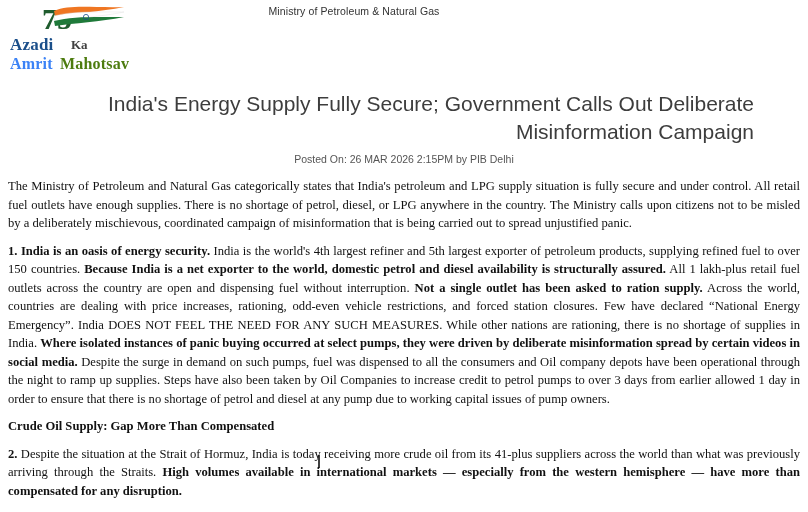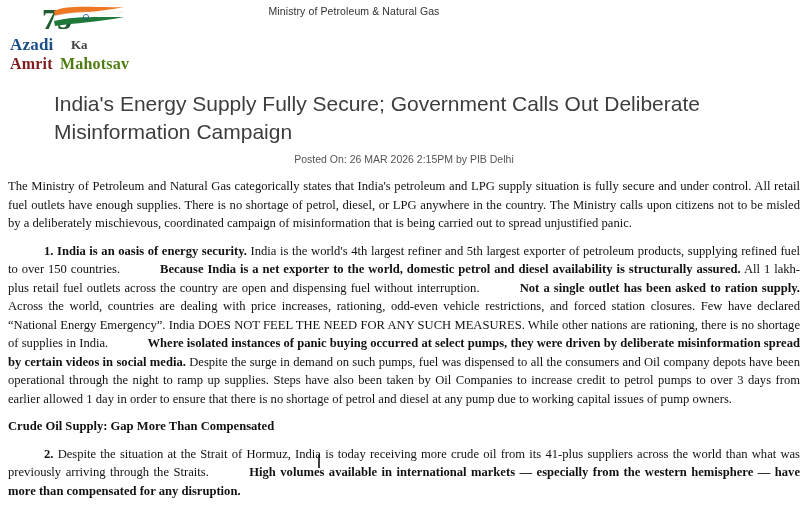--- a/index.html
+++ b/index.html
@@ -82,39 +82,39 @@
     font-weight: bold;
     color: #404040;
   }
   .amrit {
     position: absolute;
     left: 2px;
     top: 51px;
     font-family: "Liberation Serif", serif;
     font-size: 16px;
     font-weight: bold;
-    color: #7f1d1d;
+    color: #3b82f6;
     letter-spacing: 0.2px;
   }
   .mahotsav {
     position: absolute;
     left: 52px;
     top: 51px;
     font-family: "Liberation Serif", serif;
     font-size: 16px;
     font-weight: bold;
     color: #4d7c0f;
     letter-spacing: 0.2px;
   }
 
   
   .title {
     margin: 14px auto 0 auto;
     width: 700px;
-    text-align: left;
+    text-align: right;
     font-family: "Liberation Sans", sans-serif;
     font-size: 21px;
     font-weight: normal;
     color: #3d3d3d;
     line-height: 1.32;
   }
   .posted {
     margin: 8px auto 0 auto;
     width: 700px;
     text-align: center;
@@ -132,21 +132,21 @@
     text-align: justify;
     color: #111111;
   }
   .content p {
     margin: 0 0 9px 0;
   }
   .subhead {
     font-weight: bold;
     margin: 0 0 8px 0;
   }
-  b { font-weight: bold; margin-left: 36px; }
+  b { font-weight: bold; }
 
   
   .cursor {
     position: absolute;
     left: 318px;
     top: 455px;
     width: 2px;
     height: 13px;
     background: #000000;
     opacity: 0.75;

